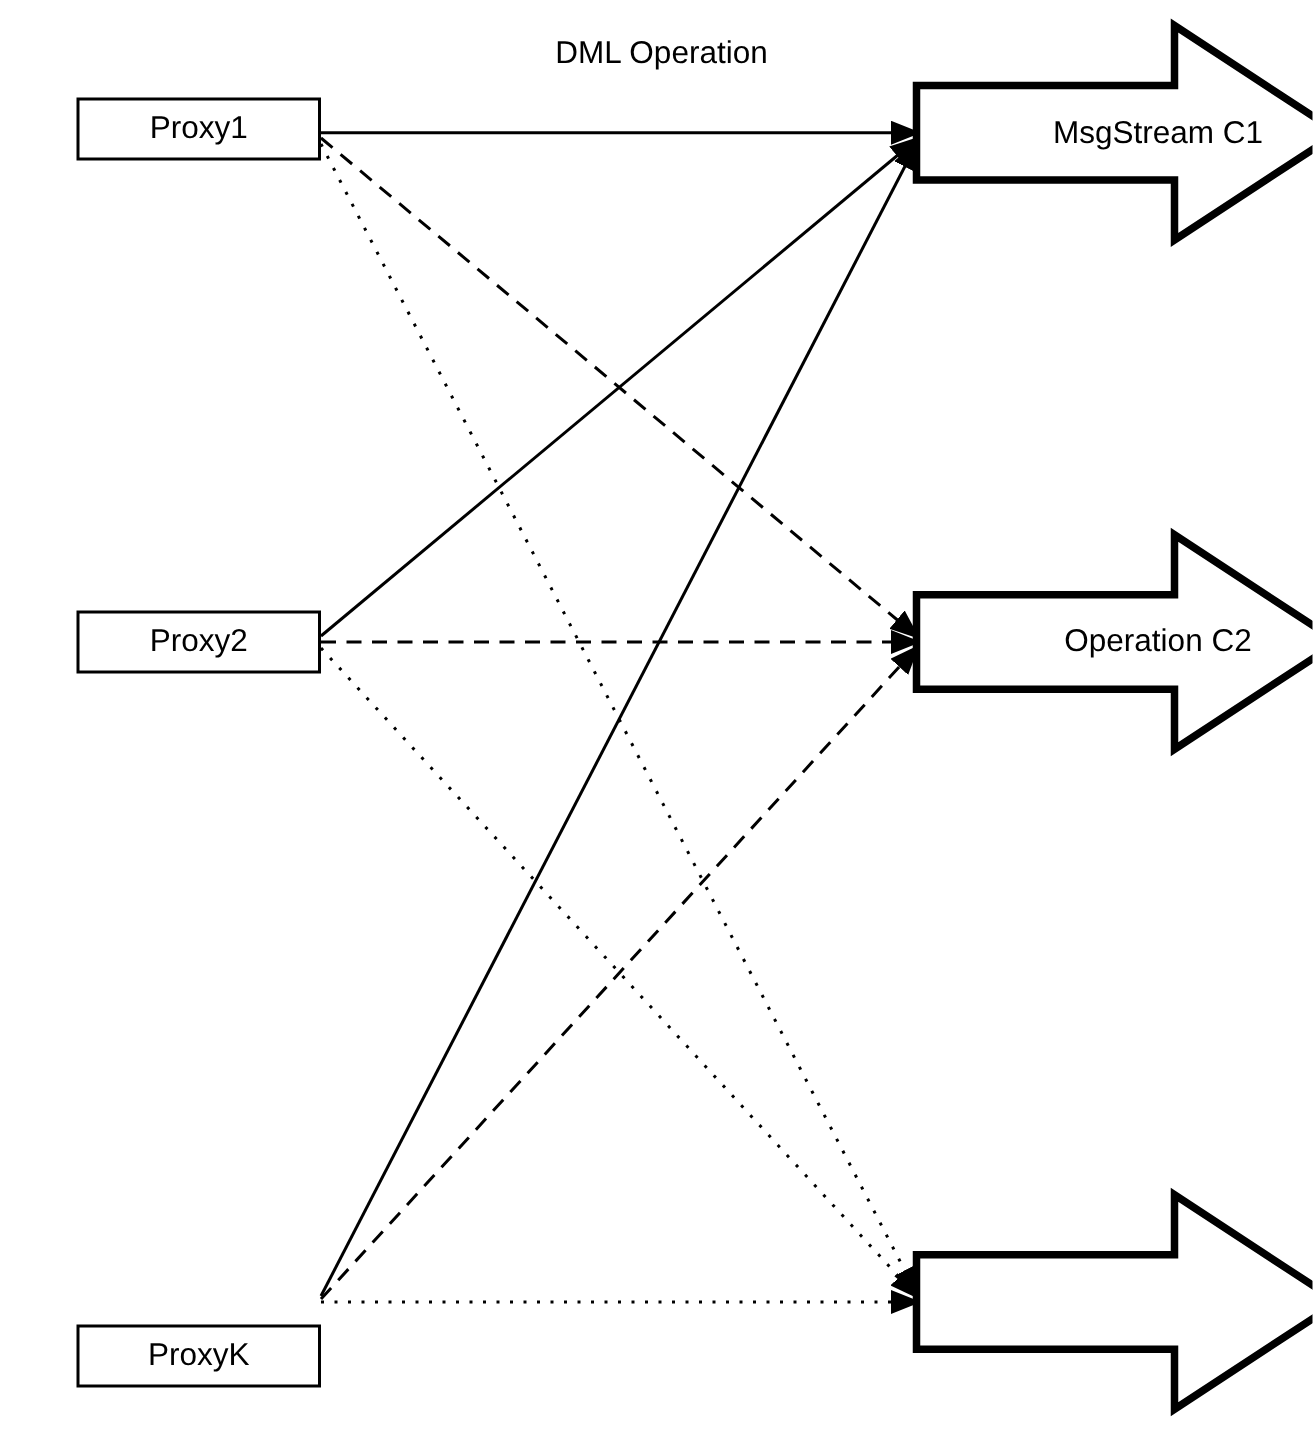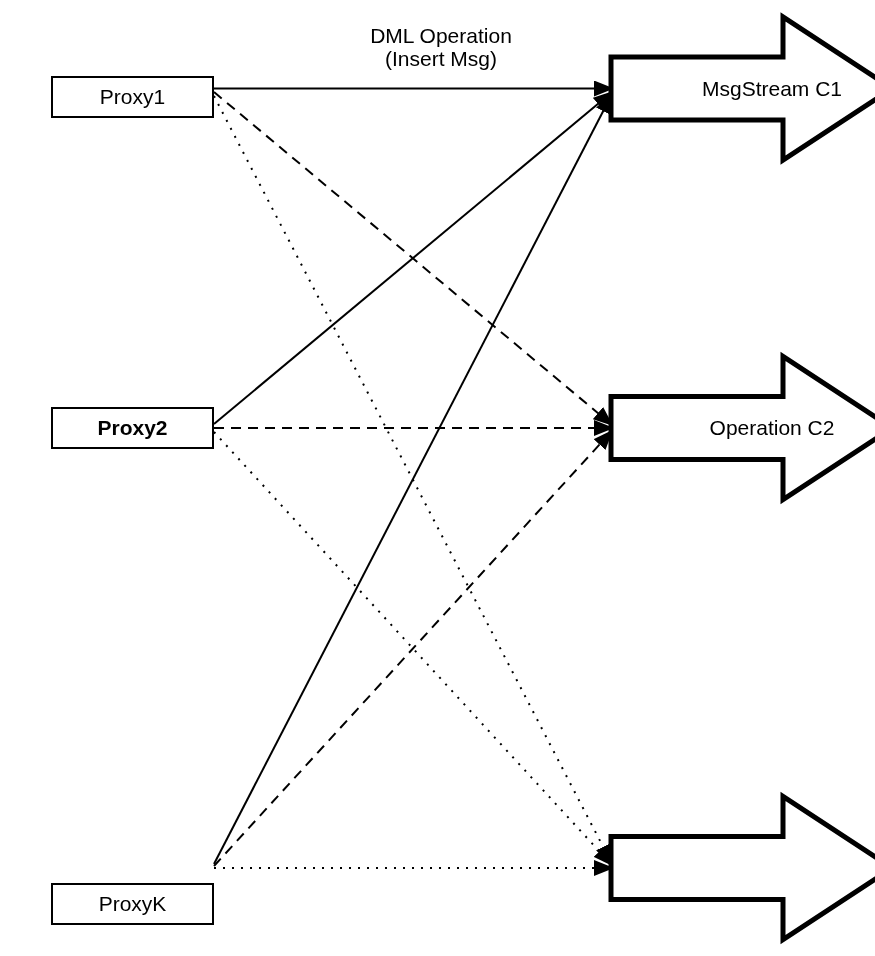--- a/index.html
+++ b/index.html
@@ -38,22 +38,22 @@
     width: 163px;
     height: 42px;
     box-sizing: border-box;
     border: 2px solid #000000;
     background: #ffffff;
     display: flex;
     align-items: center;
     justify-content: center;
     font-size: 21px;
   }
-  .proxy-box.p1 { top: 76px; }
-  .proxy-box.p2 { top: 407px; font-weight: bold; }
+  .proxy-box.p1 { top: 65px; }
+  .proxy-box.p2 { top: 407px; }
   .proxy-box.pk { top: 883px; }
   .stream-label {
     position: absolute;
     left: 598px;
     width: 276px;
     text-align: center;
     font-size: 21px;
     line-height: 24px;
   }
   .stream-label.s1 { top: 77px; }
@@ -112,21 +112,20 @@
 
     <g>
       <polygon class="stream-arrow" points="575,57 747,57 747,17 856,88.5 747,160 747,120 575,120"></polygon>
       <polygon class="stream-arrow" points="575,396.5 747,396.5 747,356.5 856,428 747,499.5 747,459.5 575,459.5"></polygon>
       <polygon class="stream-arrow" points="575,836.5 747,836.5 747,796.5 856,868 747,939.5 747,899.5 575,899.5"></polygon>
     </g>
   </svg>
 
   <div class="diagram-title">
     <div>DML Operation</div>
-    <div>(Insert Msg)</div>
   </div>
 
   <div class="proxy-box p1">
     <span>Proxy1</span>
   </div>
   <div class="proxy-box p2">
     <span>Proxy2</span>
   </div>
   <div class="proxy-box pk">
     <span>ProxyK</span>

